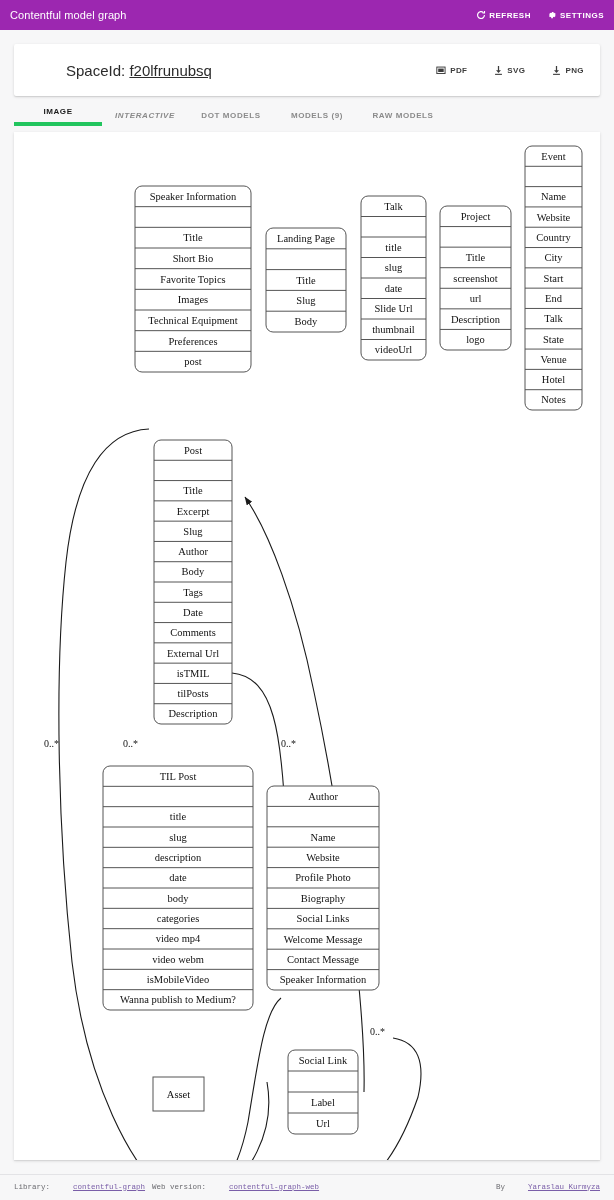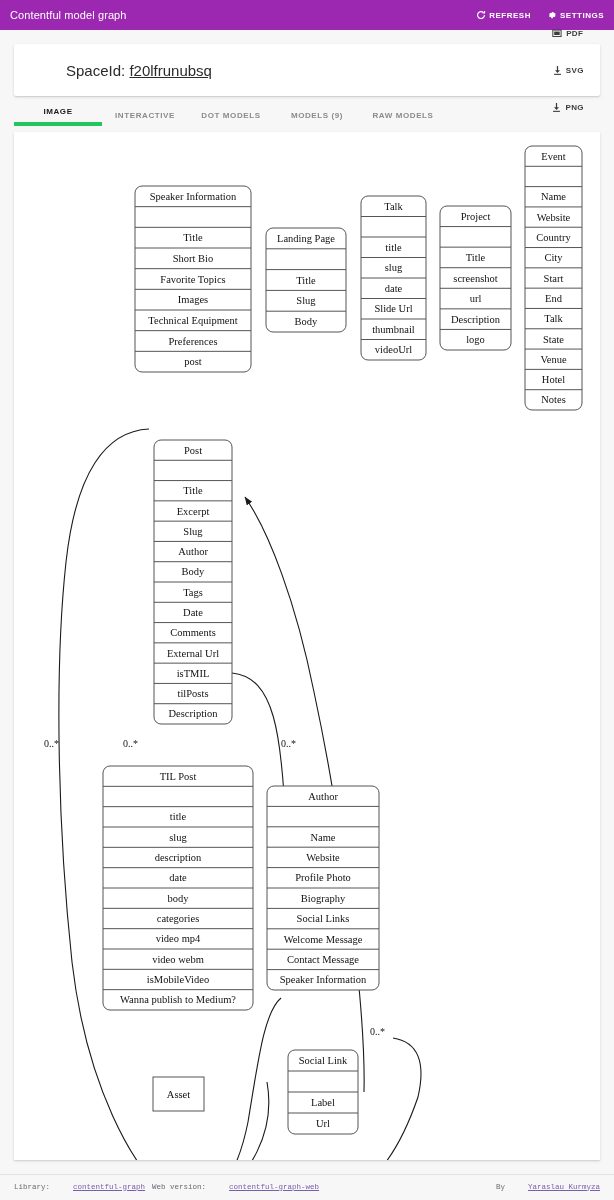--- a/index.html
+++ b/index.html
@@ -27,39 +27,39 @@
   
   .card{
     background:#fff;margin:14px 14px 0 14px;
     border-radius:2px;
     box-shadow:0 1px 3px rgba(0,0,0,.14),0 1px 1px rgba(0,0,0,.07);
     height:52px;display:flex;align-items:center;justify-content:space-between;
     padding:0 16px;box-sizing:border-box;
   }
   .spaceid{font-size:15px;color:#2b2b2b;margin-left:36px;}
   .spaceid .val{text-decoration:underline;}
-  .exports{display:flex;align-items:center;gap:26px;flex-direction:column;}
+  .exports{display:flex;align-items:center;gap:26px;}
   .export-btn{
     display:flex;align-items:center;gap:3px;
     font-size:8px;font-weight:700;letter-spacing:.4px;color:#3c3c3c;cursor:pointer;
   }
   .export-btn svg{display:block;}
 
   
   .tabs{
     display:flex;align-items:flex-end;margin:6px 14px 0 14px;height:24px;
   }
   .tab{
     font-size:8px;font-weight:700;letter-spacing:.6px;color:#8b8b8b;
     padding:0 0 6px 0;margin-right:0;cursor:pointer;text-align:center;
     box-sizing:border-box;
   }
   .tab.active{color:#1b1b1b;border-bottom:4px solid #22c55e;}
   .tab0{width:88px;}
-  .tab1{width:86px;}
+  .tab1{width:86px;font-style:italic;}
   .tab2{width:86px;}
   .tab3{width:86px;}
   .tab4{width:86px;}
 
   
   .canvas{
     background:#fff;margin:6px 14px 0 14px;height:1028px;
     box-shadow:0 1px 3px rgba(0,0,0,.12),0 1px 1px rgba(0,0,0,.06);
     position:relative;overflow:hidden;
   }

